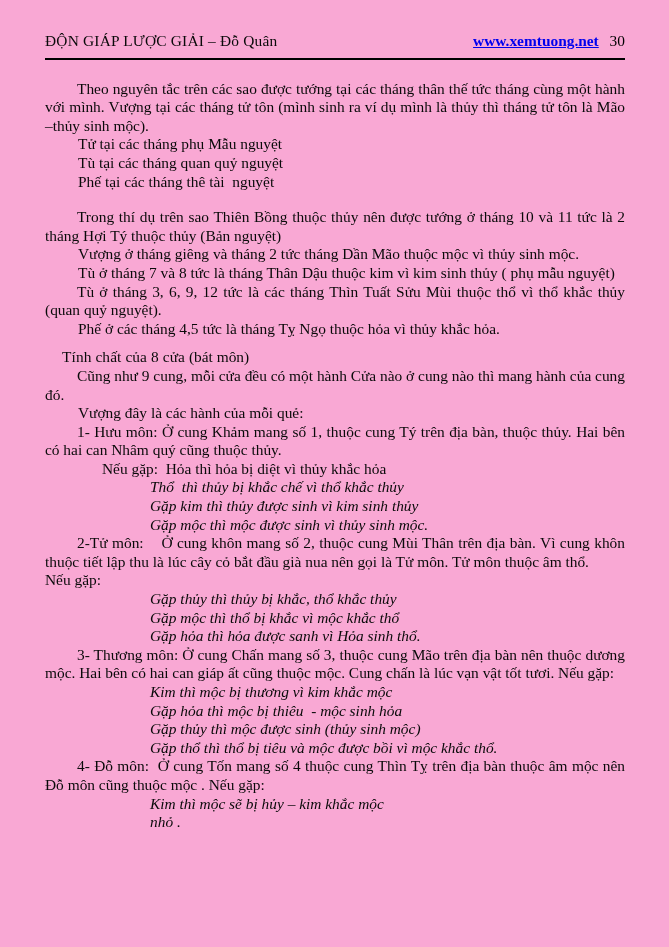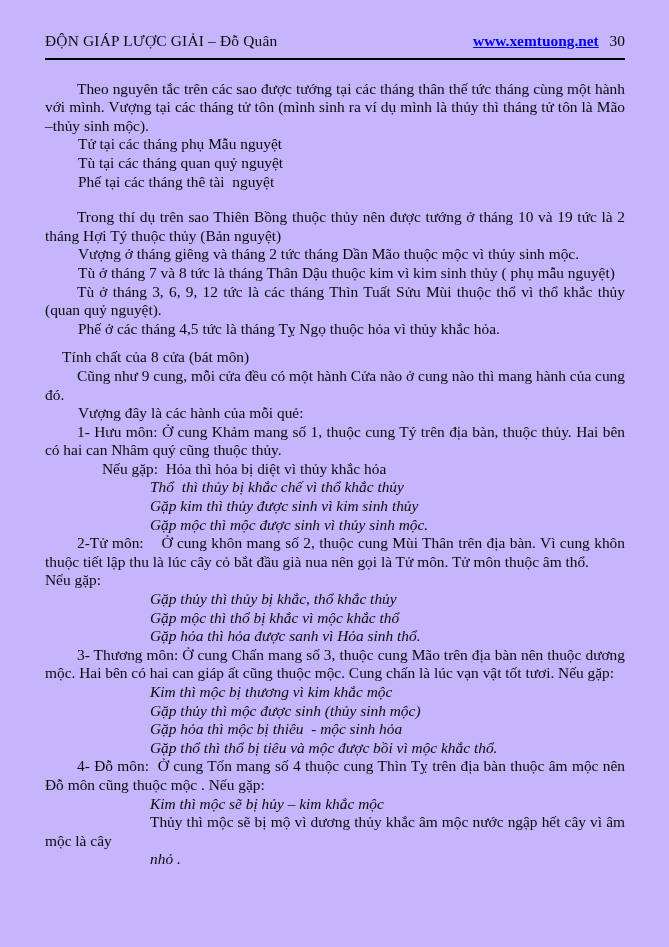--- a/index.html
+++ b/index.html
@@ -1,19 +1,19 @@
 <!DOCTYPE html>
 <html><head>
 <meta charset="utf-8">
 <style>
   html,body{margin:0;padding:0;background:#fff;}
   .page{
     position:relative;
     width:669px;height:947px;
-    background:#c4b5fd;
+    background:#f9a8d4;
     color:#0a0a0a;
     font-family:"Liberation Serif","DejaVu Serif",serif;
     font-size:15.4px;
     line-height:18.6px;
     overflow:hidden;
   }
   .header{
     margin:32px 44px 0 45px;
     display:flex;
     justify-content:space-between;
@@ -54,21 +54,21 @@
     </span>
   </div>
 
   <div class="content">
 
     <div class="p">Theo nguyên tắc trên các sao được tướng tại các tháng thân thế tức tháng cùng một hành với mình. Vượng tại các tháng tử tôn (mình sinh ra ví dụ mình là thủy thì tháng tử tôn là Mão –thủy sinh mộc).</div>
     <div class="t1">Tử tại các tháng phụ Mẫu nguyệt</div>
     <div class="t1">Tù tại các tháng quan quỷ nguyệt</div>
     <div class="t1">Phế tại các tháng thê tài&nbsp; nguyệt</div>
 
-    <div class="p gap1">Trong thí dụ trên sao Thiên Bồng thuộc thủy nên được tướng ở tháng 10 và 19 tức là 2 tháng Hợi Tý thuộc thủy (Bản nguyệt)</div>
+    <div class="p gap1">Trong thí dụ trên sao Thiên Bồng thuộc thủy nên được tướng ở tháng 10 và 11 tức là 2 tháng Hợi Tý thuộc thủy (Bản nguyệt)</div>
     <div class="t1">Vượng ở tháng giêng và tháng 2 tức tháng Dần Mão thuộc mộc vì thủy sinh mộc.</div>
     <div class="t1">Tù ở tháng 7 và 8 tức là tháng Thân Dậu thuộc kim vì kim sinh thủy ( phụ mẫu nguyệt)</div>
     <div class="p">Tù ở tháng 3, 6, 9, 12 tức là các tháng Thìn Tuất Sửu Mùi thuộc thổ vì thổ khắc thủy (quan quỷ nguyệt).</div>
     <div class="t1">Phế ở các tháng 4,5 tức là tháng Tỵ Ngọ thuộc hỏa vì thủy khắc hỏa.</div>
 
     <div class="hblock"><b>Tính chất của 8 cửa</b><span> (bát môn)</span></div>
 
     <div class="p">Cũng như 9 cung, mỗi cửa đều có một hành Cửa nào ở cung nào thì mang hành của cung đó.</div>
     <div class="t1">Vượng đây là các hành của mỗi quẻ:</div>
 
@@ -79,23 +79,22 @@
     <div class="t2">Gặp mộc thì mộc được sinh vì thủy sinh mộc.</div>
 
     <div class="p"><b>2-Tử môn:</b><span>&nbsp;&nbsp;&nbsp; Ở cung khôn mang số 2, thuộc cung Mùi Thân trên địa bàn. Vì cung khôn thuộc tiết lập thu là lúc cây cỏ bắt đầu già nua nên gọi là Tử môn. Tử môn thuộc âm thổ.</span></div>
     <div>Nếu gặp:</div>
     <div class="t2">Gặp thủy thì thủy bị khắc, thổ khắc thủy</div>
     <div class="t2">Gặp mộc thì thổ bị khắc vì mộc khắc thổ</div>
     <div class="t2">Gặp hỏa thì hỏa được sanh vì Hỏa sinh thổ.</div>
 
     <div class="p"><b>3- Thương môn:</b><span> Ở cung Chấn mang số 3, thuộc cung Mão trên địa bàn nên thuộc dương mộc. Hai bên có hai can giáp ất cũng thuộc mộc. Cung chấn là lúc vạn vật tốt tươi. Nếu gặp:</span></div>
     <div class="t2">Kim thì mộc bị thương vì kim khắc mộc</div>
+    <div class="t2">Gặp hỏa thì mộc bị thiêu&nbsp; - mộc sinh hỏa</div>
     <div class="t2">Gặp thủy thì mộc được sinh (thủy sinh mộc)</div>
-    <div class="t2">Gặp hỏa thì mộc bị thiêu&nbsp; - mộc sinh hỏa</div>
     <div class="t2">Gặp thổ thì thổ bị tiêu và mộc được bồi vì mộc khắc thổ.</div>
 
     <div class="p"><b>4- Đỗ môn:</b><span>&nbsp; Ở cung Tốn mang số 4 thuộc cung Thìn Tỵ trên địa bàn thuộc âm mộc nên Đỗ môn cũng thuộc mộc . Nếu gặp:</span></div>
     <div class="t2">Kim thì mộc sẽ bị hủy – kim khắc mộc</div>
-    <div class="pthuy">Thủy thì mộc sẽ bị mộ vì dương thủy khắc âm mộc nước ngập hết cây vì âm mộc là cây</div>
     <div class="t2">nhỏ .</div>
 
   </div>
 </div>
 
 </body></html>

